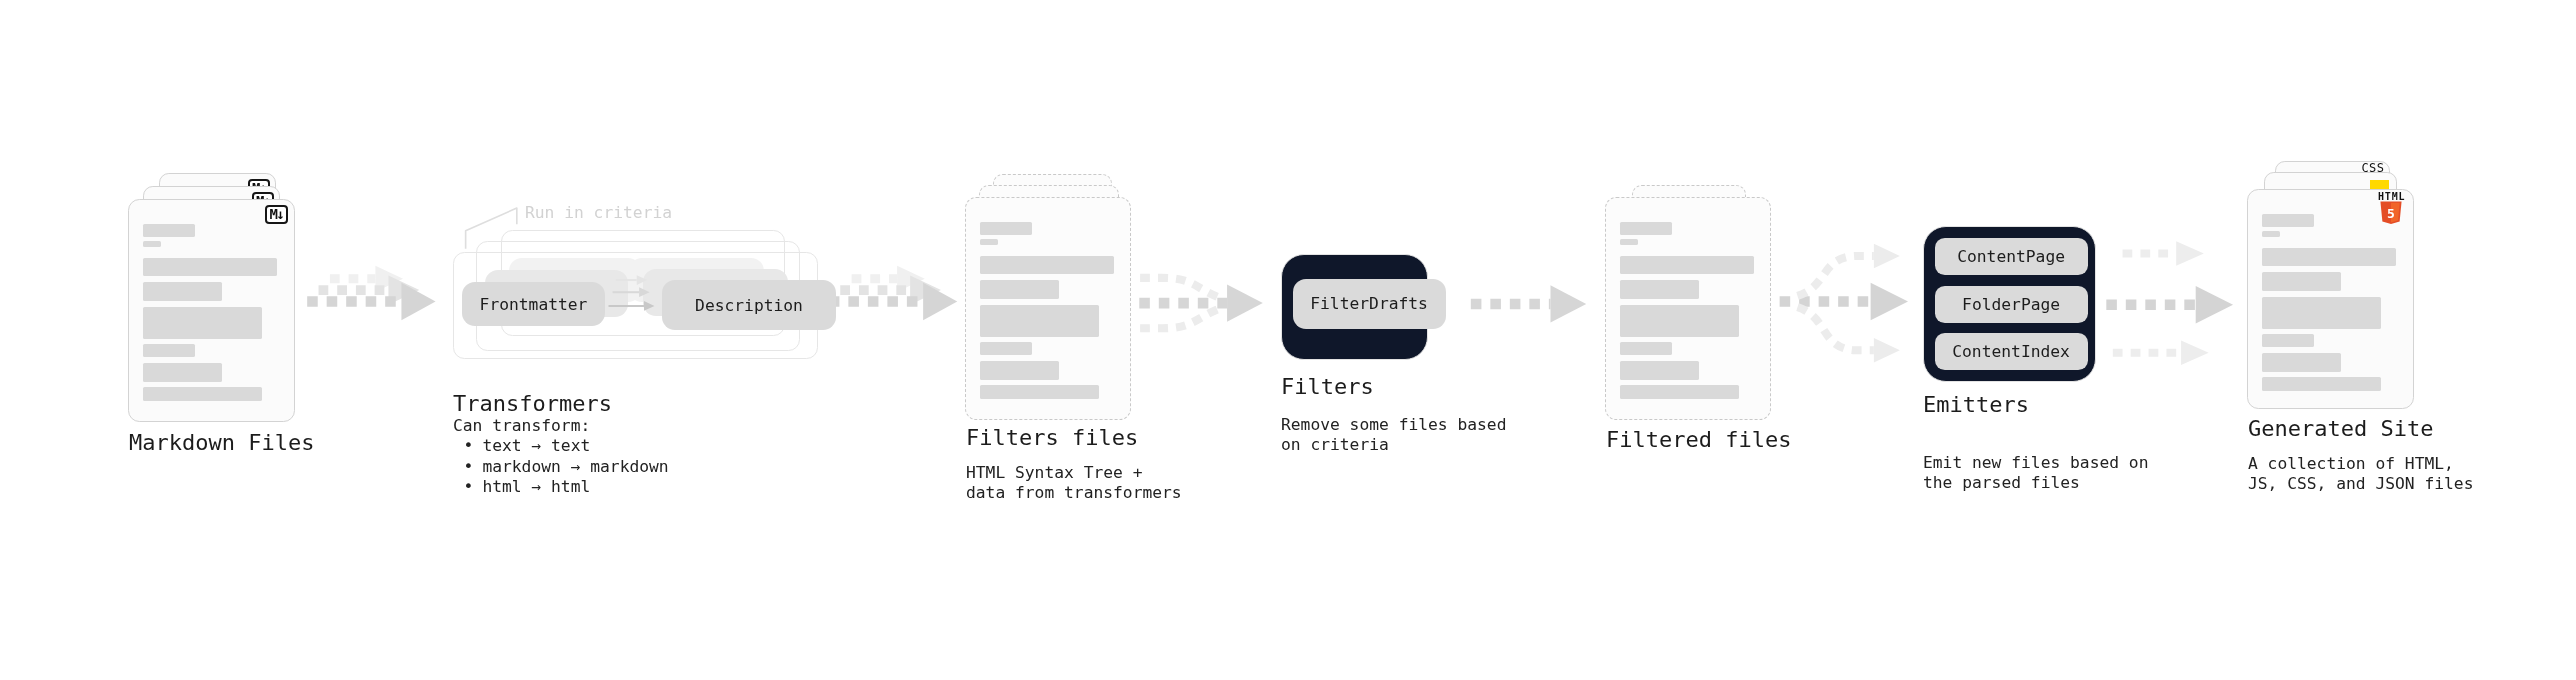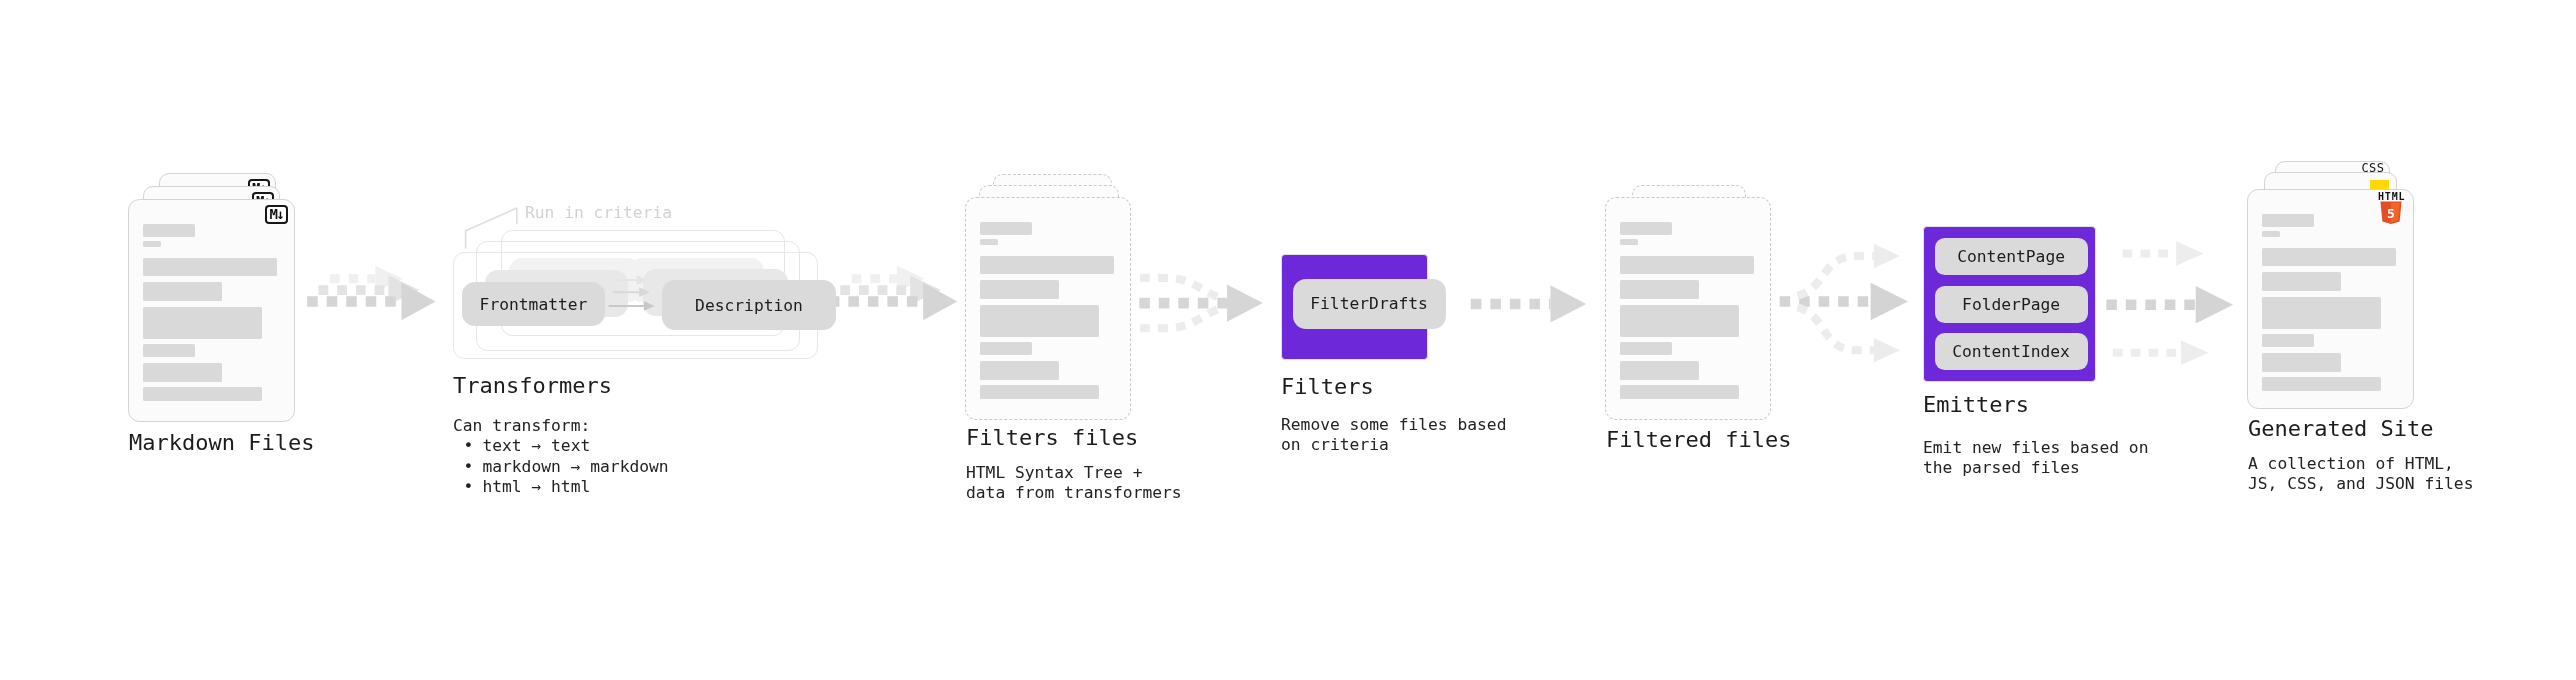--- a/index.html
+++ b/index.html
@@ -33,21 +33,21 @@
   
   .cssbadge{position:absolute;top:3.3px;right:8.1px;width:19.5px;text-align:center}
   .cssbadge .t{font-size:12px;font-weight:400;letter-spacing:0.4px;line-height:6.5px;color:#111}
   .cssbadge .u{height:2.4px;background:#2e5bff;border-radius:0.8px;margin-top:0.8px}
   .jsbadge{position:absolute;top:6.5px;right:7.3px;width:18.7px;height:10.6px;background:#ffd900}
   .htmlbadge{position:absolute;top:3.3px;right:9px;width:26px;text-align:center}
   .htmlbadge .t{font-size:10px;font-weight:700;letter-spacing:0.8px;line-height:7.3px;color:#111}
 
   
   .obox{position:absolute;border:1.6px solid #e6e6e6;border-radius:11.4px;box-sizing:border-box;background:transparent}
-  .panel{position:absolute;background:#6d28d9;border:1.6px solid #e3e3e3;border-radius:4px;box-sizing:border-box}
+  .panel{position:absolute;background:#0f172a;border:1.6px solid #e3e3e3;border-radius:23px;box-sizing:border-box}
 
   
   .pill{position:absolute;background:#dadada;border-radius:13px;display:flex;align-items:center;justify-content:center;
         font-size:16.3px;color:#1c1c1c;white-space:nowrap;z-index:4}
   .pill.sq{border-radius:9.8px}
   .ghost{position:absolute;border-radius:13px;z-index:2}
   .g1{background:#e8e8e8}
   .g2{background:#f2f2f2}
 
   
@@ -155,21 +155,21 @@
     <svg id="miniarrows" width="65" height="50" viewBox="0 0 80 62">
       <line x1="18" y1="15" x2="44" y2="15" stroke="#e4e4e4" stroke-width="2.5"></line>
       <polygon points="44,9 57,15 44,21" fill="#e4e4e4"></polygon>
       <line x1="14" y1="30" x2="47" y2="30" stroke="#d8d8d8" stroke-width="2.5"></line>
       <polygon points="47,24 60,30 47,36" fill="#d8d8d8"></polygon>
       <line x1="9" y1="47" x2="53" y2="47" stroke="#c8c8c8" stroke-width="2.5"></line>
       <polygon points="53,41 66,47 53,53" fill="#c8c8c8"></polygon>
     </svg>
 
     <div class="callout" style="left:525px;top:203px">Run in criteria</div>
-    <div class="stage-title" style="left:453px;top:374px">Transformers</div>
+    <div class="stage-title" style="left:453px;top:392px">Transformers</div>
     <div class="stage-sub" style="left:453px;top:416px">
       <div>Can transform:</div>
       <div class="bullet-row"><span class="bullet-dot">•</span><span>text → text</span></div>
       <div class="bullet-row"><span class="bullet-dot">•</span><span>markdown → markdown</span></div>
       <div class="bullet-row"><span class="bullet-dot">•</span><span>html → html</span></div>
     </div>
   </div>
 
   <div>
     <div class="card dashed back z1" style="left:993px;top:174px;width:119px;height:46px"></div>
@@ -221,21 +221,21 @@
     <div class="stage-title" style="left:1606px;top:428px">Filtered files</div>
   </div>
 
   <div>
     <div class="panel" style="left:1923px;top:226px;width:173px;height:156px">
       <div class="pill sq" style="left:10.6px;top:11.4px;width:153px;height:37px">ContentPage</div>
       <div class="pill sq" style="left:10.6px;top:59px;width:153px;height:37px">FolderPage</div>
       <div class="pill sq" style="left:10.6px;top:106px;width:153px;height:37px">ContentIndex</div>
     </div>
     <div class="stage-title" style="left:1923px;top:393px">Emitters</div>
-    <div class="stage-sub" style="left:1923px;top:438px">
+    <div class="stage-sub" style="left:1923px;top:453px">
       <div>Emit new files based on</div>
       <div>the parsed files</div>
     </div>
   </div>
 
   <div>
     <div class="card back z1" style="left:2275px;top:161px;width:115px;height:49px">
       <div class="cssbadge">
         <div class="t">CSS</div>
         <div class="u"></div>

